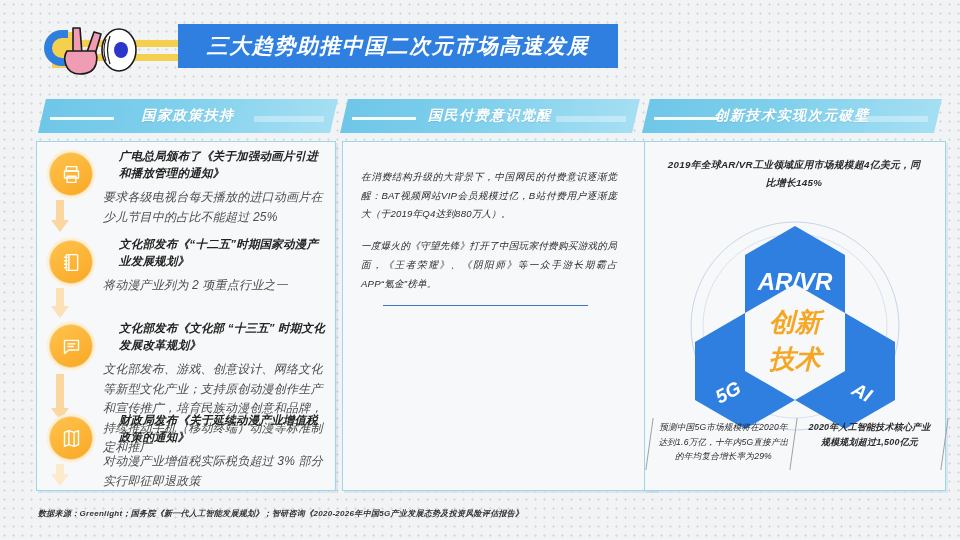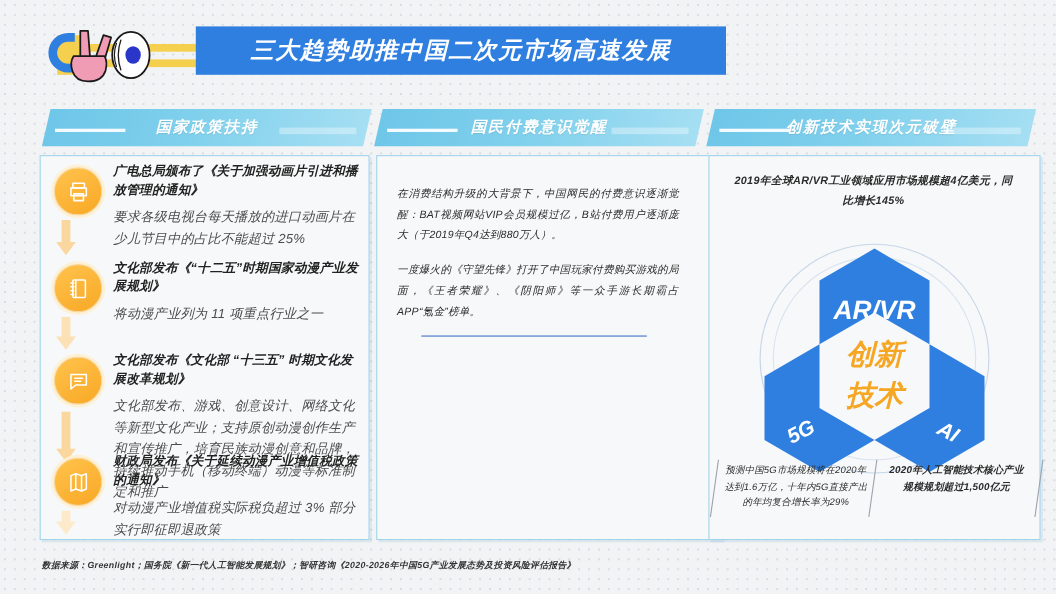--- a/index.html
+++ b/index.html
@@ -15,21 +15,21 @@
     background-image:radial-gradient(#d9dce1 1px, transparent 1.2px);
     background-size:9px 9px;
     pointer-events:none;
   }
   .stage{position:absolute;inset:0;}
 
   
   .header{position:absolute;left:0;top:8px;width:960px;height:74px;}
   .logo{position:absolute;left:22px;top:10px;width:185px;height:64px;}
   .title-bar{
-    position:absolute;left:178px;top:16px;width:482px;height:44px;
+    position:absolute;left:178px;top:16px;width:440px;height:44px;
     background:#2f7fe0;
     display:flex;align-items:center;justify-content:center;
   }
   .title-bar .t{
     color:#fff;font-size:21px;font-weight:bold;letter-spacing:1.5px;
     font-style:italic;white-space:nowrap;
   }
 
   
   .colhead{
@@ -80,21 +80,21 @@
     position:absolute;left:2px;top:2px;width:42px;height:42px;border-radius:50%;
     background:linear-gradient(150deg,#ffc34d 0%,#f9a825 100%);
     border:1.5px solid #f6d79b;
     box-shadow:0 0 0 2.5px #fdf0d4;
     display:flex;align-items:center;justify-content:center;
   }
   .icon-circle svg{width:21px;height:21px;}
   .tl-txt{position:absolute;left:56px;top:-2px;width:226px;}
   .tl-title{
     font-size:11.5px;font-weight:bold;color:#222;line-height:1.45;
-    font-style:italic;letter-spacing:.2px;
+    font-style:italic;letter-spacing:.2px;margin-left:16px;
   }
   .tl-desc{
     margin-top:7px;font-size:12px;color:#4c4c4c;line-height:1.62;
     font-style:italic;letter-spacing:.2px;
   }
   .arrow{
     position:absolute;left:14px;width:18px;
   }
   .arrow svg{display:block;}
 
@@ -233,21 +233,21 @@
           <div class="icon-circle">
             <svg viewBox="0 0 24 24" fill="none" stroke="#ffffff" stroke-width="1.6" stroke-linecap="round" stroke-linejoin="round">
               <rect x="6" y="3" width="13" height="18" rx="1"></rect>
               <path d="M9 3v18"></path>
               <path d="M4 6h3M4 10h3M4 14h3M4 18h3"></path>
             </svg>
           </div>
         </div>
         <div class="tl-txt">
           <div class="tl-title">文化部发布《“十二五”时期国家动漫产业发展规划》</div>
-          <div class="tl-desc">将动漫产业列为 11 项重点行业之一</div>
+          <div class="tl-desc">将动漫产业列为 2 项重点行业之一</div>
         </div>
       </div>
       <div class="arrow" style="top:146px;height:32px;">
         <svg viewBox="0 0 18 32" width="18" height="32">
           <path d="M5 0h8v18h5L9 30 0 18h5z" fill="#fce0b6"></path>
         </svg>
       </div>
 
       <div class="tl-item" style="top:180px;">
         <div class="icon-wrap">

